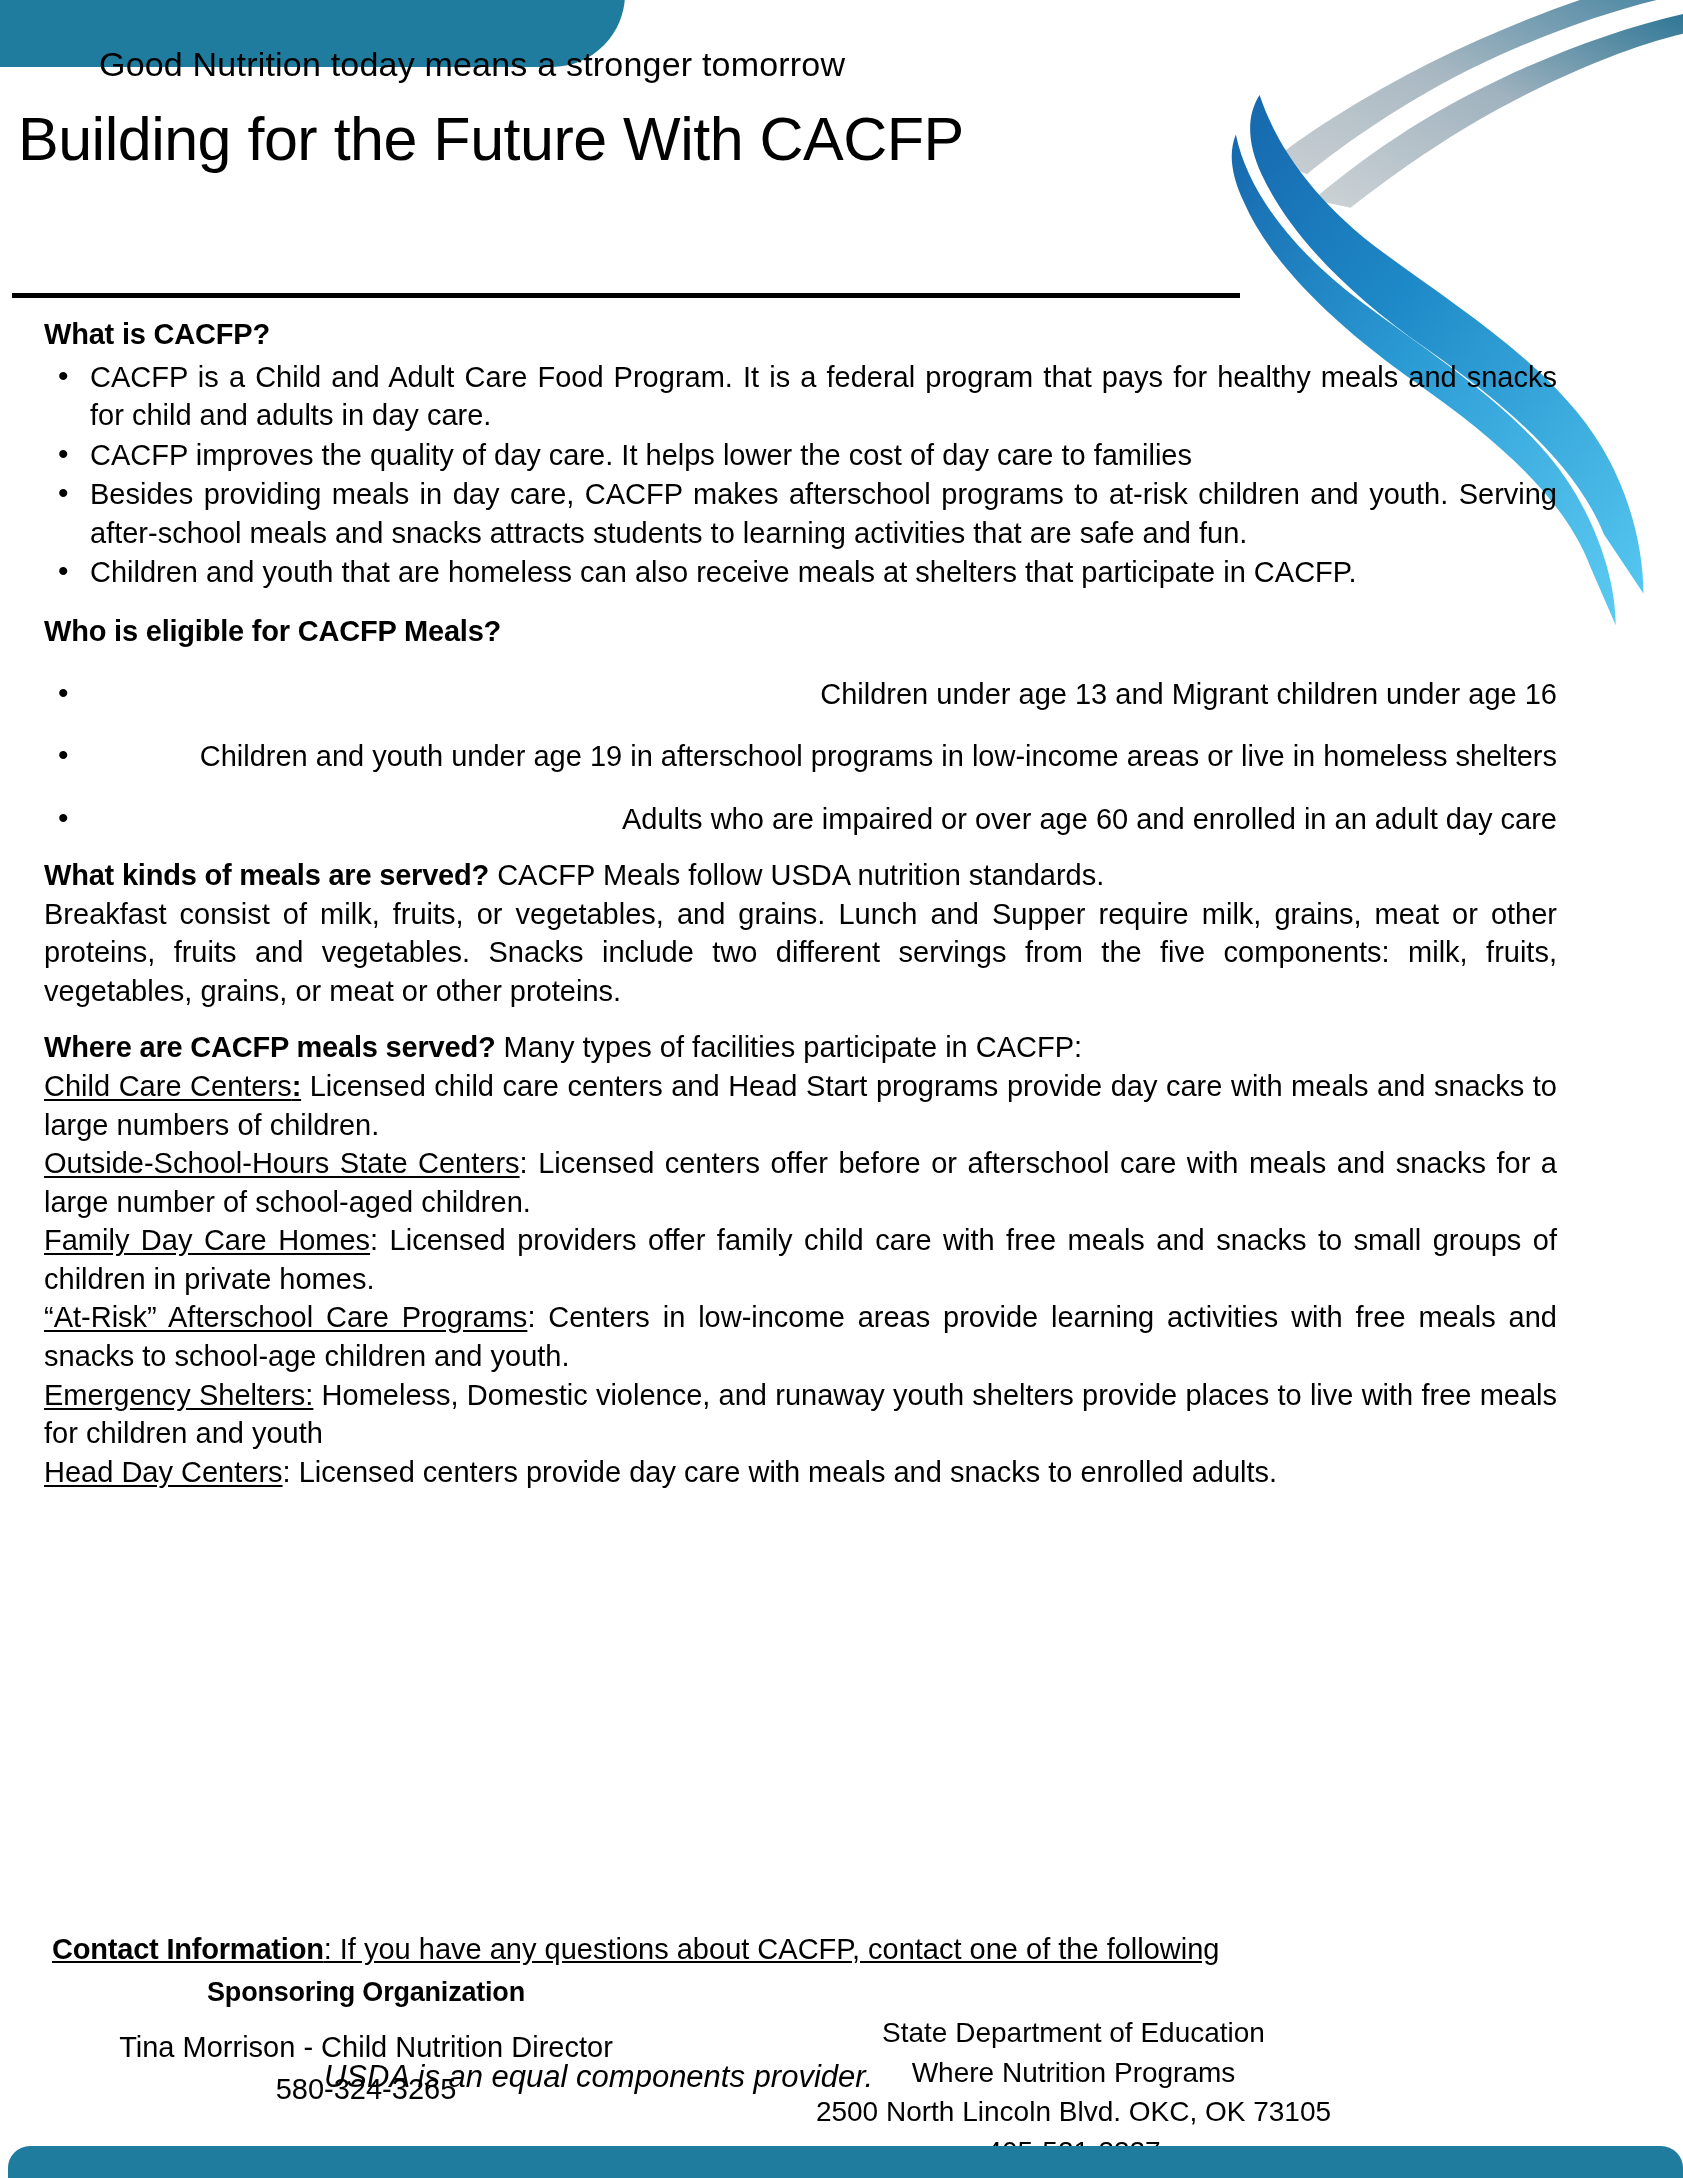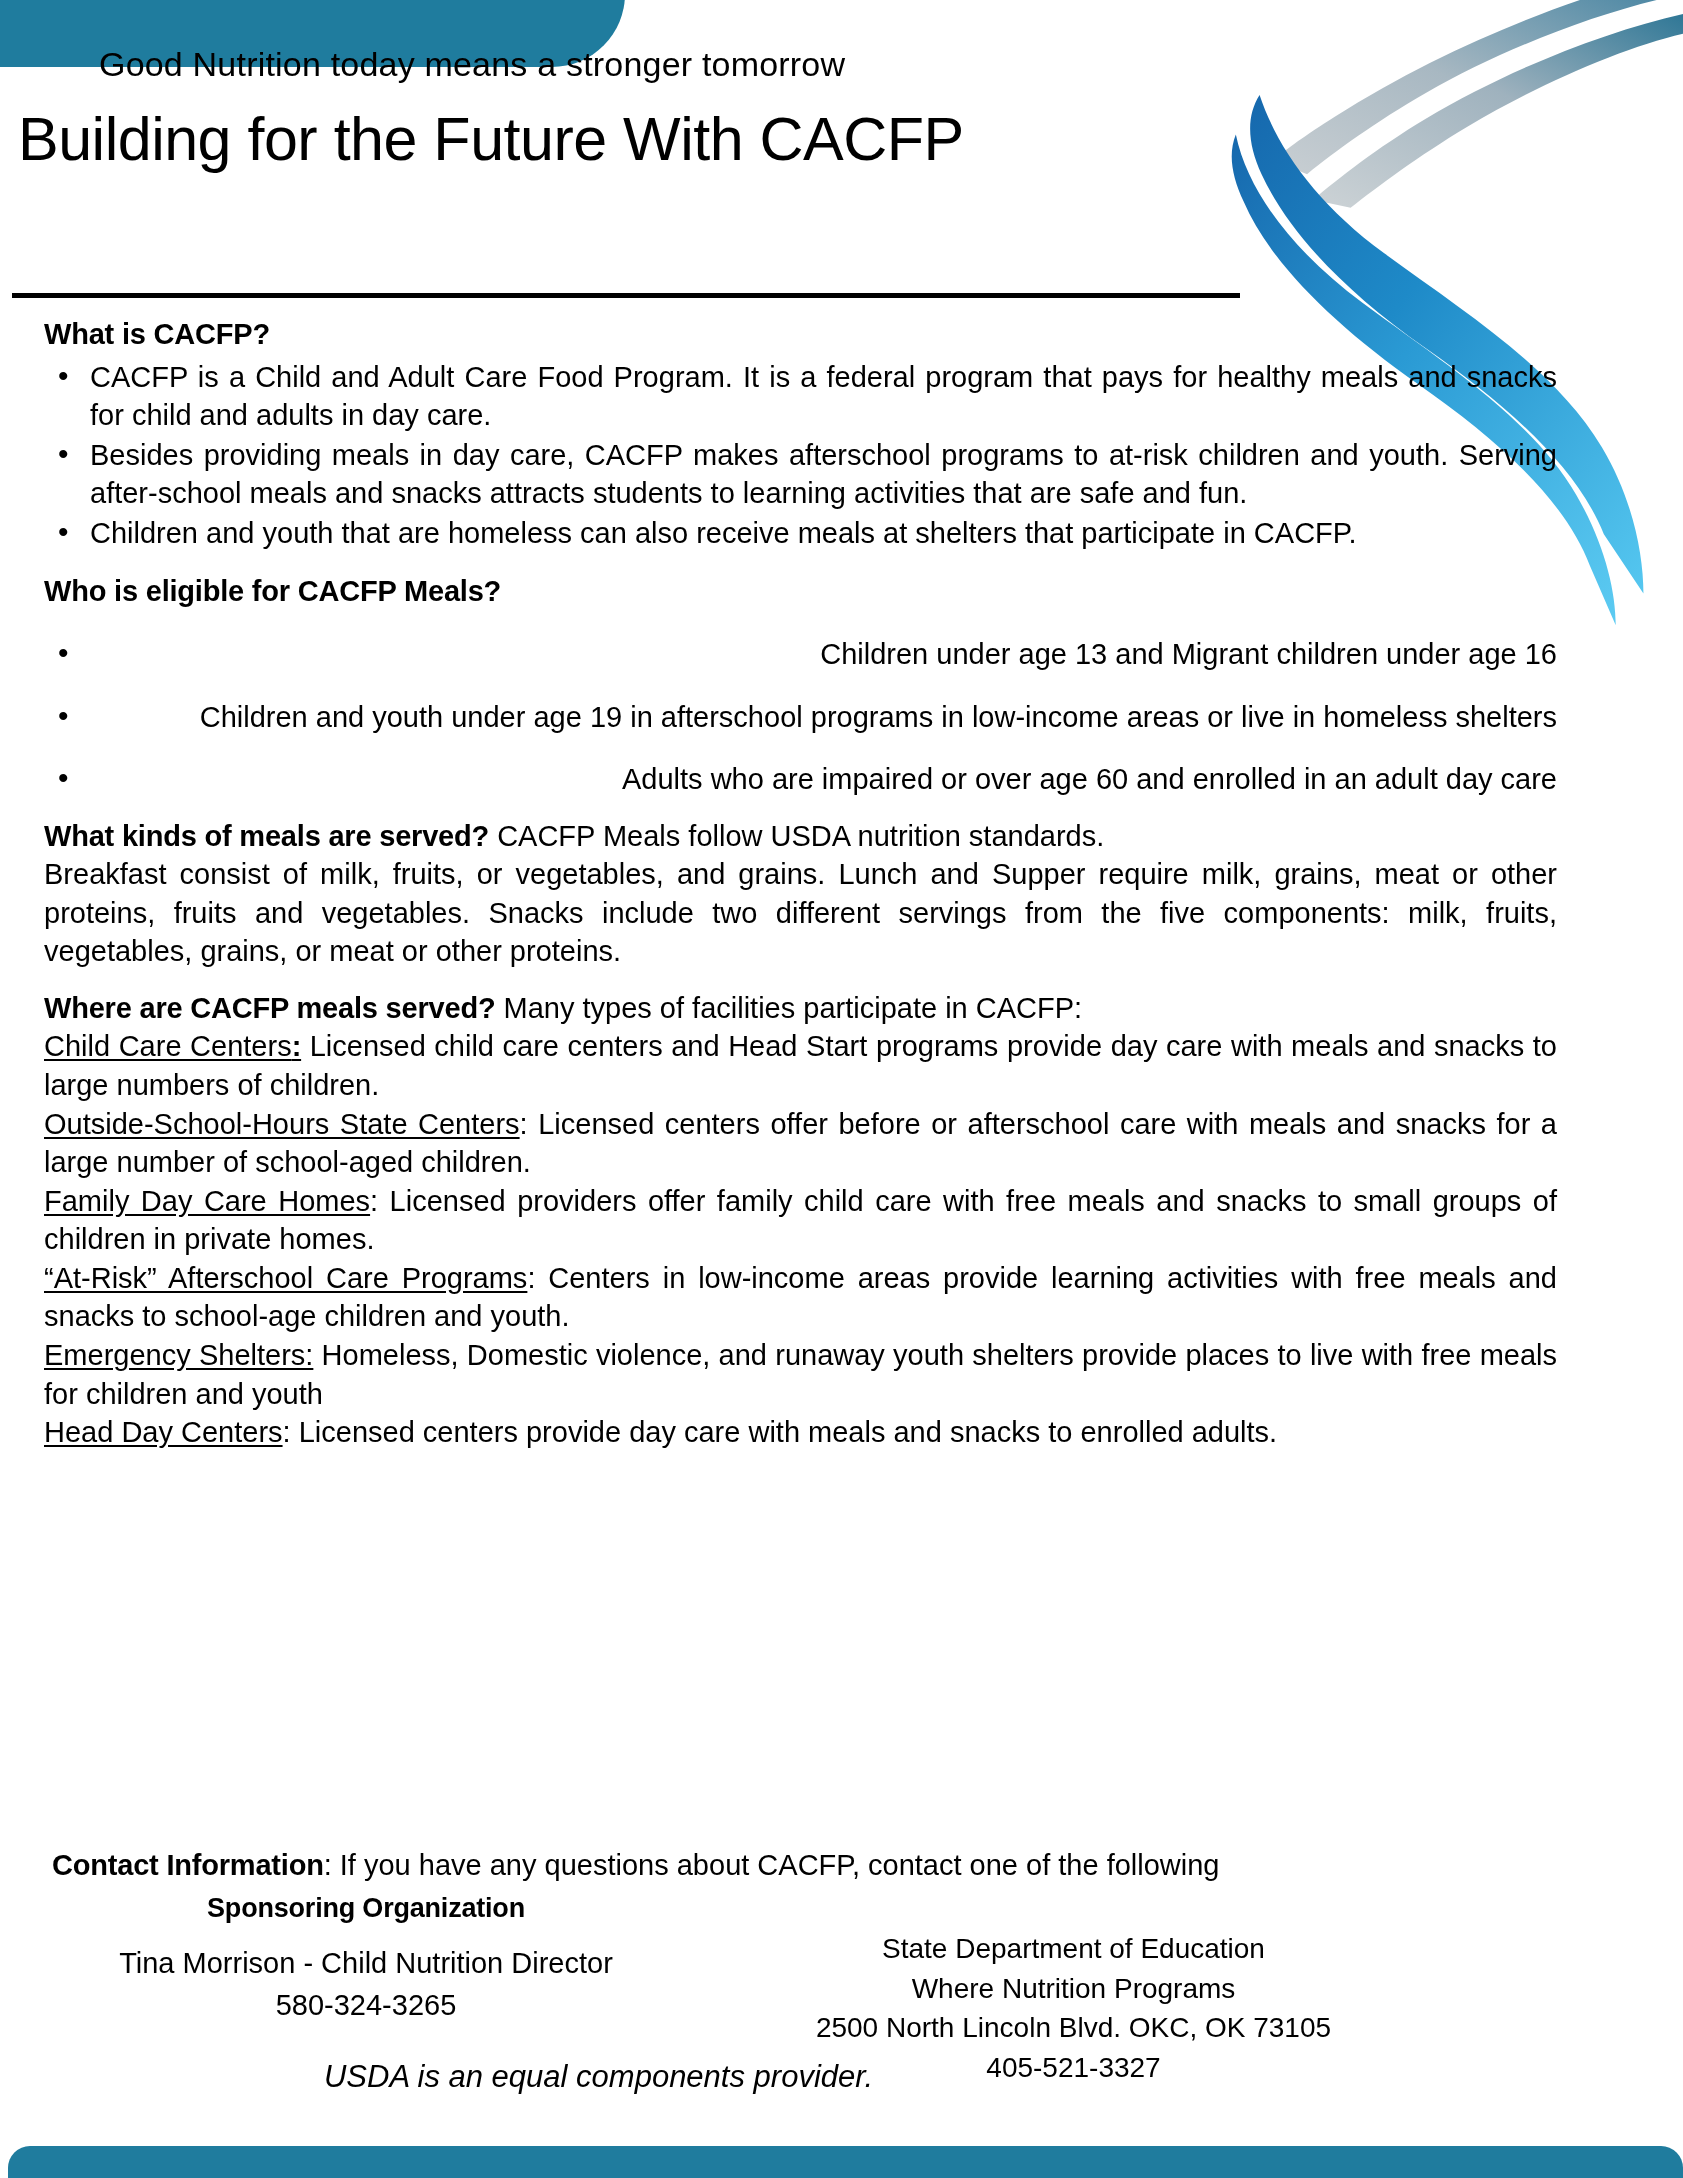--- a/index.html
+++ b/index.html
@@ -134,22 +134,23 @@
   .facility {
     margin: 0;
     padding: 0;
     text-align: justify;
   }
 
   
   #contact-wrap {
     position: absolute;
     left: 44px;
-    top: 1848px;
+    top: 1932px;
     width: 1544px;
+    text-decoration: underline;
   }
   #contact-lead {
     margin: 0;
     padding: 0 0 0 8px;
     font-size: 29px;
     line-height: 1.2;
     white-space: nowrap;
   }
   #contact-cols {
     position: relative;
@@ -240,20 +241,21 @@
   <p id="tagline">Good Nutrition today means a stronger tomorrow</p>
   <h1 id="main-title">Building for the Future With CACFP</h1>
 </header>
 <div id="title-rule"></div>
 
 <main id="content">
 
   <h2 class="sec-heading">What is CACFP?</h2>
   <ul class="bullets">
     <li>CACFP is a Child and Adult Care Food Program.  It is a federal program that pays for healthy meals and snacks for child and adults in day care.</li>
+    <li>CACFP improves the quality of day care. It helps lower the cost of day care to families</li>
     <li>Besides providing meals in day care, CACFP makes afterschool programs to at-risk children and youth. Serving after-school meals and snacks attracts students to learning activities that are safe and fun.</li>
     <li>Children and youth that are homeless can also receive meals at shelters that participate in CACFP.</li>
   </ul>
 
   <h2 class="sec-heading tight-top">Who is  eligible for CACFP Meals?</h2>
   <ul class="bullets nojustify">
     <li>Children under age 13 and Migrant children under age 16</li>
     <li>Children and youth under age 19 in afterschool programs in low-income areas or live in homeless shelters</li>
     <li>Adults who are impaired or over age 60 and enrolled in an adult day care</li>
   </ul>

